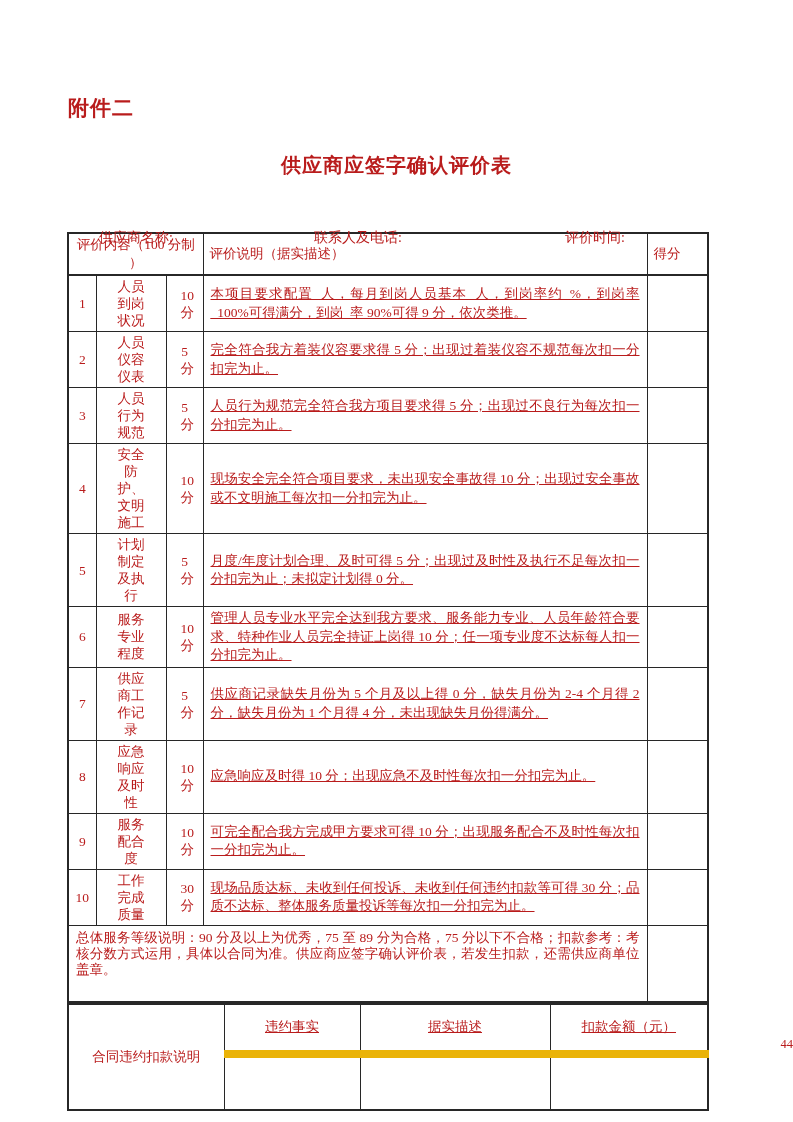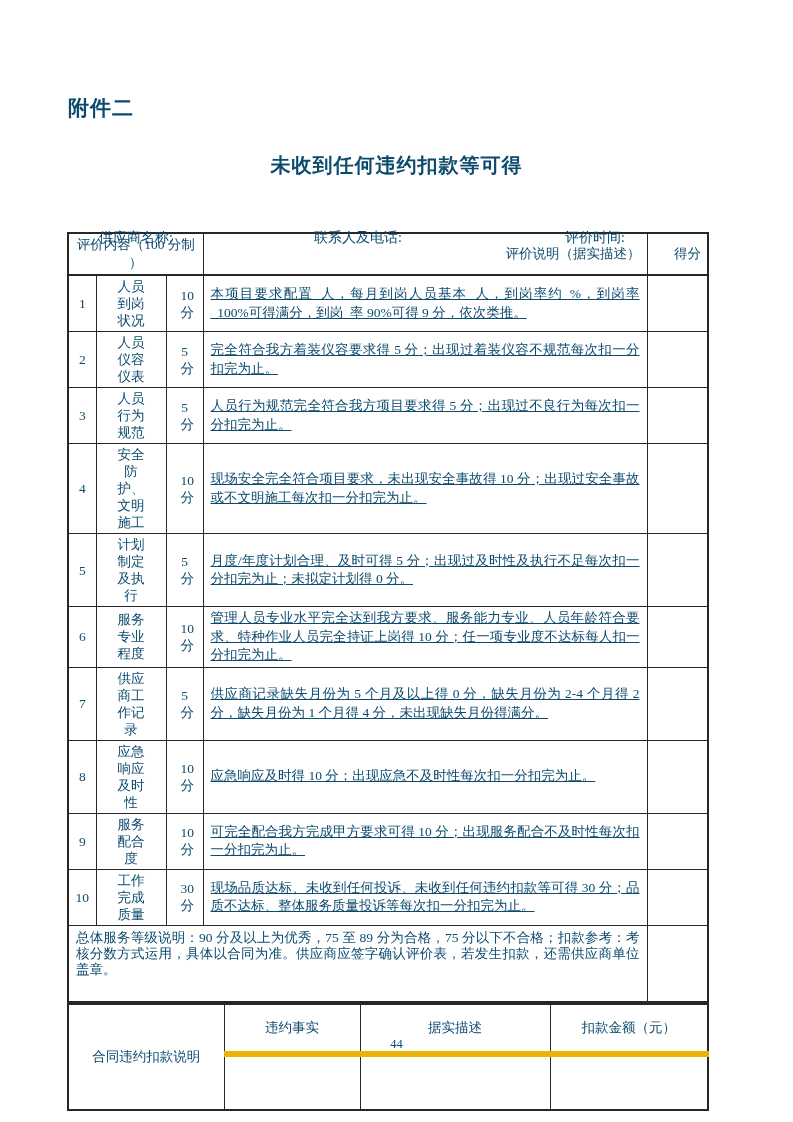--- a/index.html
+++ b/index.html
@@ -2,21 +2,21 @@
 <html><head>
 <meta charset="utf-8">
 <style>
   * { box-sizing: border-box; margin: 0; padding: 0; }
   html,body { background:#ffffff; }
   .page {
     position: relative;
     width: 793px; height: 1122px;
     margin: 0 auto;
     background: #ffffff;
-    color: #0c4a6e;
+    color: #b91c1c;
     font-family: "Liberation Serif", "DejaVu Serif", serif;
     overflow: hidden;
   }
   .attachment {
     margin: 94px 0 0 68px;
     font-family: "DejaVu Sans", "Liberation Sans", sans-serif;
     font-weight: 700;
     font-size: 21px;
     letter-spacing: 1px;
   }
@@ -46,21 +46,21 @@
     border: 2px solid #272727;
     font-size: 13.5px;
   }
   .eval th, .eval td {
     border: 1px solid #272727;
     font-weight: 400;
     vertical-align: middle;
   }
   .eval thead th { border-bottom: 2px solid #272727; }
   .th-content { text-align: center; padding: 2px 5px; line-height: 18px; line-break: anywhere; }
-  .th-desc, .th-score { text-align: right; padding: 2px 6px; line-height: 18px; }
+  .th-desc, .th-score { text-align: left; padding: 2px 6px; line-height: 18px; }
   .col-no    { text-align: center; padding: 1px 2px; line-height: 17px; }
   .col-item  { text-align: center; padding: 2px 20px; line-height: 17px; }
   .col-points{ text-align: center; padding: 2px 14px; line-height: 17px; }
   .col-desc  { text-align: justify; padding: 2px 7px; line-height: 18.5px; text-decoration: underline; }
   .score-cell{ padding: 0; }
   .note-cell {
     text-align: justify;
     padding: 4px 7px 23px 7px;
     line-height: 16px;
   }
@@ -70,21 +70,21 @@
     width: 640px;
     border: 2px solid #272727;
     font-size: 13.5px;
   }
   .deduction th, .deduction td {
     border: 1px solid #272727;
     font-weight: 400;
     text-align: center;
     vertical-align: middle;
   }
-  .deduction .ded-head { height: 50px; border-bottom: 6px solid #eab308; }
+  .deduction .ded-head { height: 50px; border-bottom: 8px solid #eab308; text-decoration: underline; }
   .deduction .ded-empty { height: 56px; }
   .deduction .ded-label { line-height: 18px; }
 
   .sig-row {
     position: relative;
     margin-top: 28px;
     height: 20px;
     font-size: 16px;
   }
   .sig-row span { position: absolute; top: 0; white-space: nowrap; }
@@ -92,32 +92,32 @@
   .sig-supervision { left: 340px; }
   .sig-review      { left: 598px; }
   .supplier-sign {
     margin: 30px 0 0 68px;
     font-size: 14.5px;
   }
   .page-number {
     position: absolute;
     left: 0; right: 0;
     bottom: 70px;
-    text-align: center;
+    text-align: right;
     font-size: 12.5px;
   }
 </style>
 </head>
 <body>
 
 <div class="page">
 
   <div class="attachment">附件二</div>
 
-  <div class="doc-title">未收到任何违约扣款等可得</div>
+  <div class="doc-title">供应商应签字确认评价表</div>
 
   <div class="meta-row">
     <span class="meta-supplier">供应商名称:</span>
     <span class="meta-contact">联系人及电话:</span>
     <span class="meta-time">评价时间:</span>
   </div>
 
   <table class="eval">
     <colgroup>
       <col style="width:28px">

